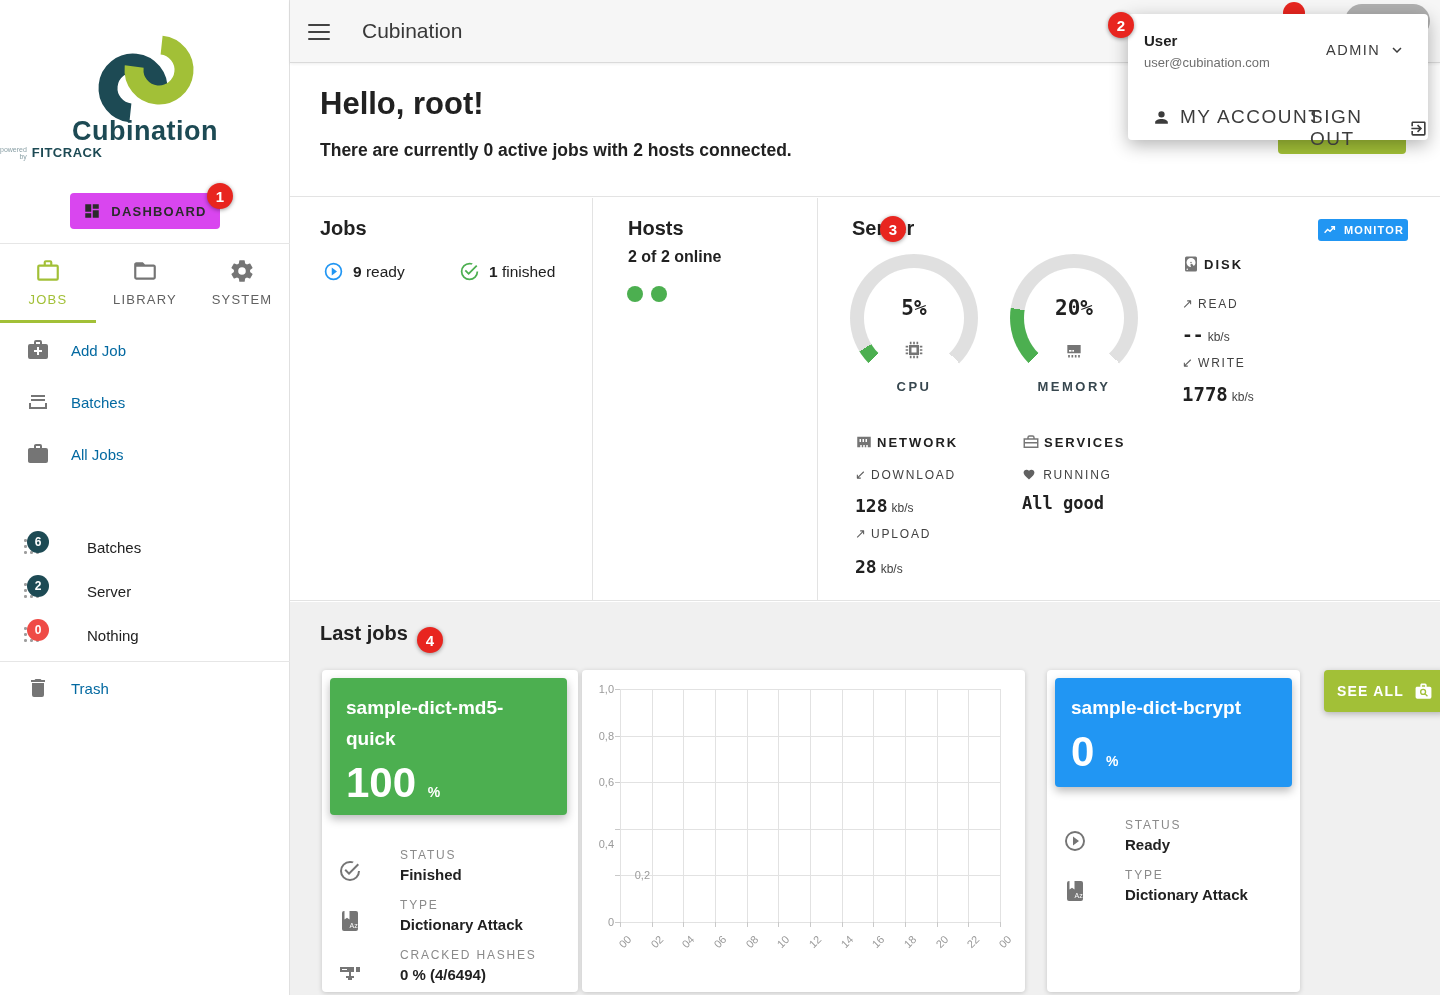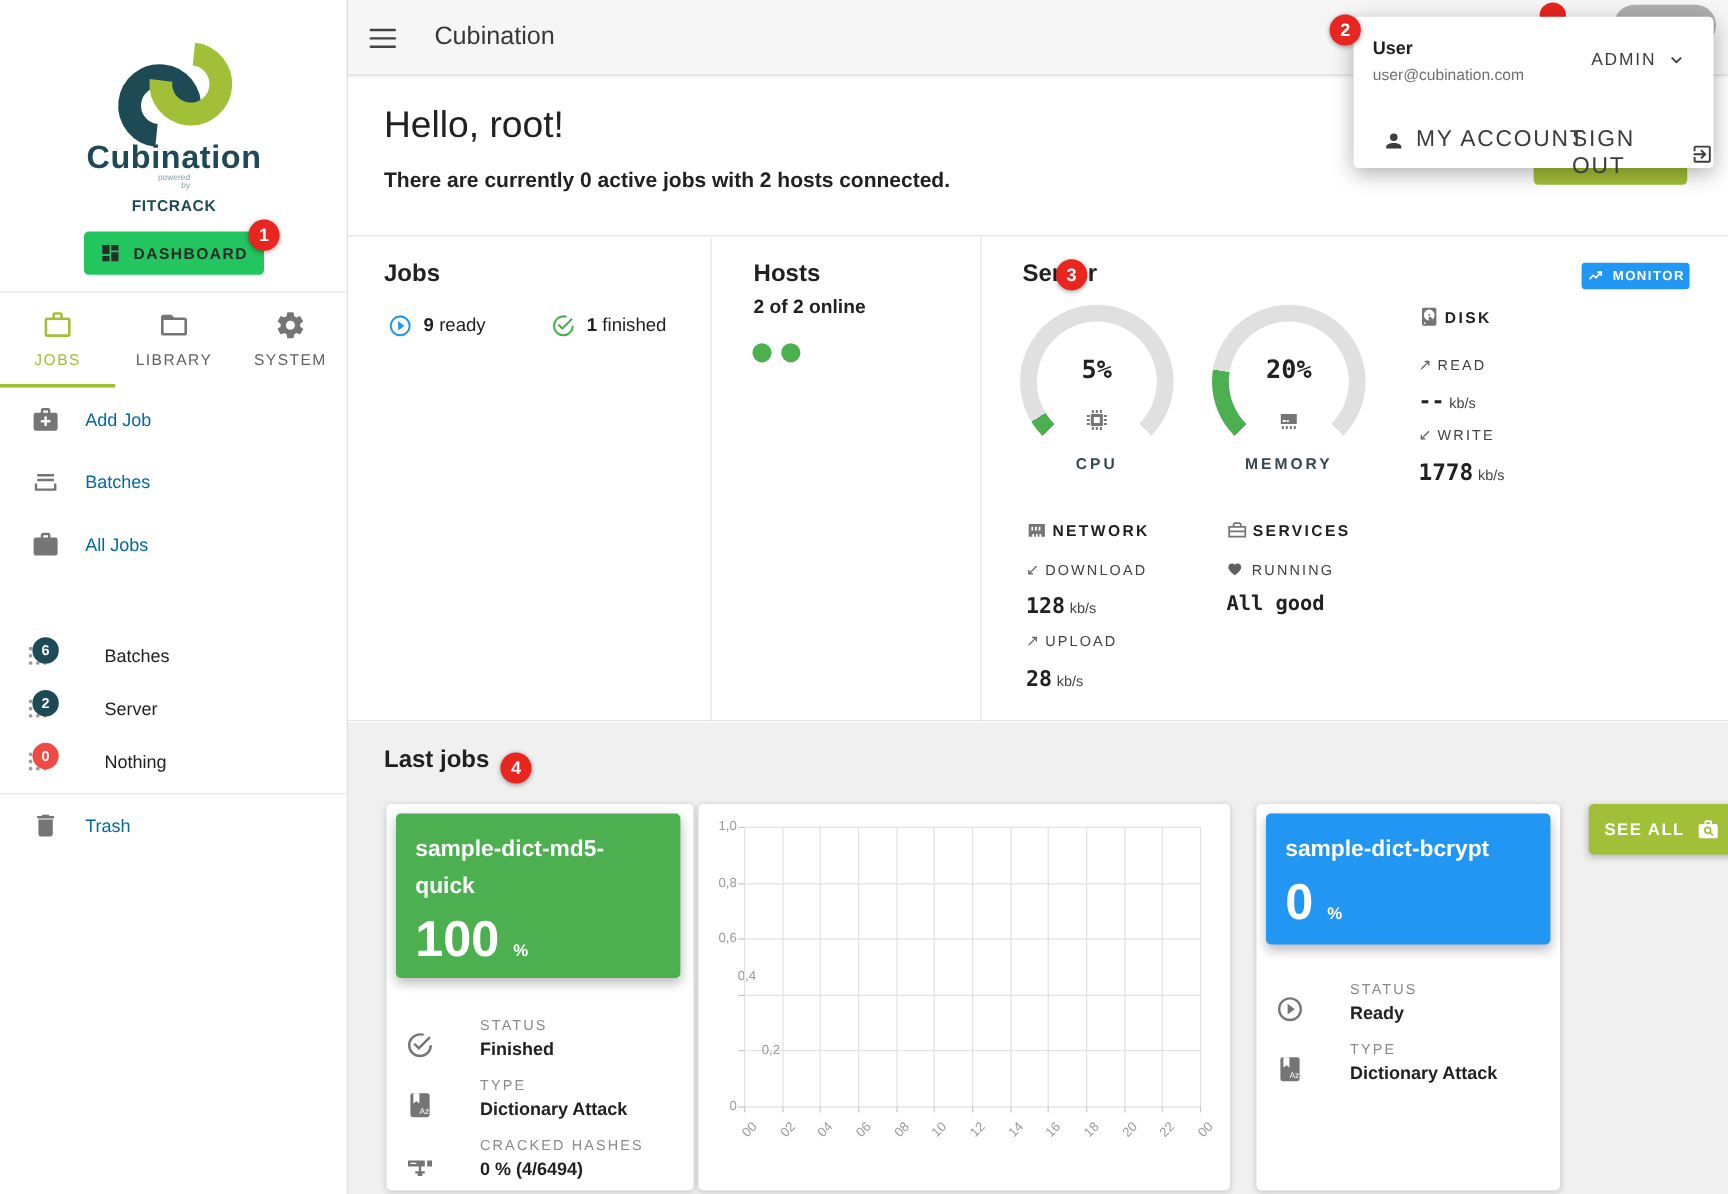--- a/index.html
+++ b/index.html
@@ -6,24 +6,24 @@
   .screen{position:relative;width:1440px;height:995px;background:#fff;overflow:hidden;
           font-family:"Liberation Sans",sans-serif;color:#212121;}
   .abs{position:absolute;}
   .ic{display:inline-block;vertical-align:middle;}
   svg{display:block;}
 
   
   .sidebar{position:absolute;left:0;top:0;width:290px;height:995px;background:#fff;
            border-right:1px solid #e0e0e0;box-sizing:border-box;}
   .wordmark{font-size:27px;font-weight:bold;color:#1d4a54;letter-spacing:.5px;text-align:center;}
-  .powered{display:flex;justify-content:flex-start;align-items:center;gap:5px;margin-top:2px;flex-direction:column;}
+  .powered{display:flex;justify-content:flex-start;align-items:center;gap:5px;margin-top:2px;}
   .powered .pw{font-size:7px;line-height:7px;color:#8aa0a6;text-align:right;}
   .powered .fc{font-size:13px;font-weight:bold;color:#1d4a54;letter-spacing:.5px;position:relative;}
-  .dash-btn{position:absolute;left:70px;top:193px;width:150px;height:36px;background:#22c55e;border-radius:4px;
+  .dash-btn{position:absolute;left:70px;top:193px;width:150px;height:36px;background:#d946ef;border-radius:4px;
             display:flex;align-items:center;justify-content:center;gap:10px;font-size:13px;font-weight:bold;
             letter-spacing:1.2px;color:#2b2b2b;cursor:pointer;}
   .divider{position:absolute;left:0;width:290px;height:1px;background:#e6e6e6;}
   .tab{position:absolute;top:258px;width:96px;text-align:center;cursor:pointer;}
   .tab .tlabel{display:block;margin-top:8px;font-size:13px;letter-spacing:1.2px;color:#616161;}
   .tab svg{margin:0 auto;}
   .tab.active .tlabel{color:#a2c037;}
   .tab-underline{position:absolute;left:0;top:320px;width:96px;height:3px;background:#a2c037;}
   .mitem{position:absolute;left:0;width:290px;height:52px;display:flex;align-items:center;cursor:pointer;}
   .mitem .micon{width:24px;margin-left:26px;color:#757575;}
@@ -40,21 +40,21 @@
   .bin .blabel{margin-left:47px;font-size:15px;color:#212121;}
 
   
   .topbar{position:absolute;left:290px;top:0;width:1150px;height:63px;background:#f6f6f6;
           border-bottom:1px solid #dadada;box-shadow:0 1px 3px rgba(0,0,0,.07);box-sizing:border-box;}
   .burger{position:absolute;left:18px;top:24px;width:22px;height:16px;cursor:pointer;}
   .burger i{position:absolute;left:0;width:22px;height:2.4px;background:#424242;border-radius:1px;}
   .tb-title{position:absolute;left:72px;top:19px;font-size:21px;color:#383838;}
 
   
-  .hero-h1{position:absolute;left:320px;top:86px;font-size:31px;color:#212121;}
+  .hero-h1{position:absolute;left:320px;top:86px;font-size:31px;color:#212121;font-weight:bold;}
   .hero-sub{position:absolute;left:320px;top:140px;font-size:17.5px;font-weight:bold;color:#212121;}
 
   
   .cardsrow{position:absolute;left:290px;top:196px;width:1150px;height:405px;background:#fff;
             border-top:1px solid #e3e3e3;border-bottom:1px solid #e3e3e3;box-sizing:border-box;}
   .vdiv{position:absolute;top:1px;width:1px;height:403px;background:#e3e3e3;}
   .card-title{font-size:20px;font-weight:bold;color:#212121;}
   .statline{position:absolute;display:flex;align-items:center;gap:9px;font-size:15.5px;}
   .upl{font-size:12px;letter-spacing:1.8px;color:#424242;}
   .grey-upl{font-size:13px;font-weight:bold;letter-spacing:2px;color:#212121;}
@@ -410,21 +410,21 @@
     <div class="chartcard">
       <div class="plot">
           <div class="gl" style="left: 0px; top: 233px; width: 380px; height: 1px;"></div>
           <div class="tickmark" style="left: -5px; top: 233px; width: 5px; height: 1px;"></div>
           <div class="ylab" style="top: 227px;">0</div>
           <div class="gl" style="left: 0px; top: 186.4px; width: 380px; height: 1px;"></div>
           <div class="tickmark" style="left: -5px; top: 186.4px; width: 5px; height: 1px;"></div>
           <div class="ylab" style="top: 180.4px; padding-left: 36px;">0,2</div>
           <div class="gl" style="left: 0px; top: 139.8px; width: 380px; height: 1px;"></div>
           <div class="tickmark" style="left: -5px; top: 139.8px; width: 5px; height: 1px;"></div>
-          <div class="ylab" style="top: 119px; margin-left: 16px;">0,4</div>
+          <div class="ylab" style="top: 149px;">0,4</div>
           <div class="gl" style="left: 0px; top: 93.2px; width: 380px; height: 1px;"></div>
           <div class="tickmark" style="left: -5px; top: 93.2px; width: 5px; height: 1px;"></div>
           <div class="ylab" style="top: 87.2px;">0,6</div>
           <div class="gl" style="left: 0px; top: 46.6px; width: 380px; height: 1px;"></div>
           <div class="tickmark" style="left: -5px; top: 46.6px; width: 5px; height: 1px;"></div>
           <div class="ylab" style="top: 40.6px;">0,8</div>
           <div class="gl" style="left: 0px; top: 0px; width: 380px; height: 1px;"></div>
           <div class="tickmark" style="left: -5px; top: 0px; width: 5px; height: 1px;"></div>
           <div class="ylab" style="top: -6px;">1,0</div>
           <div class="gl" style="left: 0px; top: 0px; width: 1px; height: 233px;"></div>

